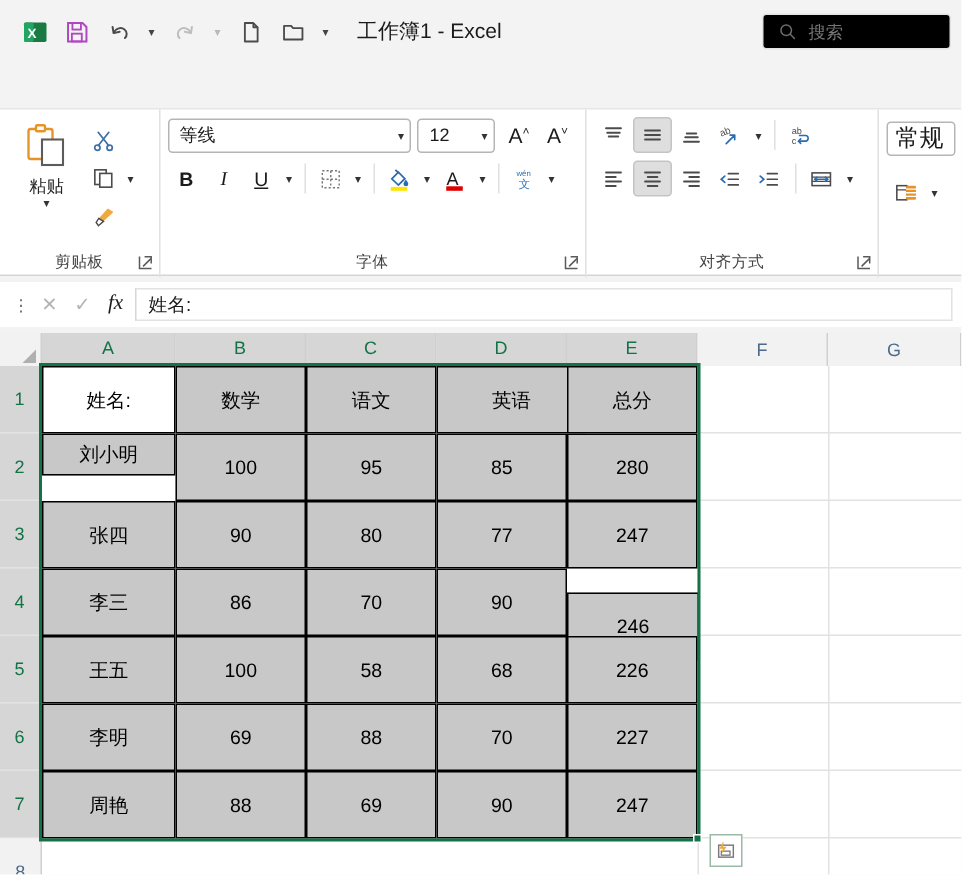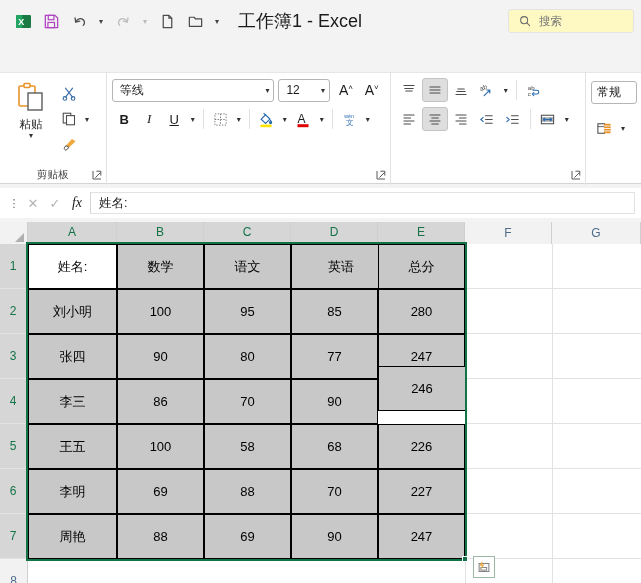--- a/index.html
+++ b/index.html
@@ -22,25 +22,25 @@
   .qat-btn {
     width: 26px; height: 26px; display: flex; align-items: center;
     justify-content: center; border-radius: 3px; cursor: default;
   }
   .qat-caret {
     width: 14px; height: 26px; display: flex; align-items: center;
     justify-content: center; font-size: 8px; color: #444; border-radius: 3px;
   }
   .qat-caret.dim { color: #b9b9b9; }
   .doc-title {
-    font-size: 18px; color: #1b1b1b; margin-left: 12px; white-space: nowrap;
+    font-size: 14px; color: #1b1b1b; margin-left: 12px; white-space: nowrap;
   }
   .searchbox {
     position: absolute; left: 508px; top: 9px; width: 126px; height: 24px;
-    background: #fef9c3; border: 1px solid #e3e3e3; border-radius: 3px;
+    background: #000000; border: 1px solid #e3e3e3; border-radius: 3px;
     display: flex; align-items: center; padding-left: 10px; gap: 8px;
   }
   .searchbox .sph { font-size: 11.5px; color: #767676; }
 
   
   .tabstrip {
     position: absolute; left: 0; top: 42px; width: 641px; height: 30px;
     background: #f3f3f3; display: flex; align-items: flex-end; padding-left: 10px;
   }
   .tab {
@@ -119,21 +119,21 @@
     width: 26px; height: 24px; display: flex; align-items: center;
     justify-content: center; border-radius: 3px;
   }
   .albtn.on { background: #dedede; border: 1px solid #c4c4c4; }
 
   
   .numg { width: 56px; }
   .numcombo {
     width: 46px; height: 23px; border: 1px solid #b5b5b5; border-radius: 3px;
     background: #fff; display: flex; align-items: center; padding-left: 5px;
-    font-size: 12px; color: #1b1b1b; margin-top: 4px; overflow: hidden;
+    font-size: 16px; color: #1b1b1b; margin-top: 4px; overflow: hidden;
   }
 
   
   .fbar {
     position: absolute; left: 0; top: 188px; width: 641px; height: 30px;
     background: #ffffff; display: flex; align-items: center; padding: 0 6px;
   }
   .namebox {
     width: 104px; height: 22px; border: 1px solid #d0d0d0; border-radius: 3px;
     background: #fff; display: flex; align-items: center;
@@ -395,20 +395,21 @@
 
         <div class="fbtn">
           <svg width="17" height="17" viewBox="0 0 18 18">
             <text x="3.5" y="7" font-family="Liberation Sans, sans-serif" font-size="5.5" fill="#2b6cb0">wén</text>
             <text x="5.2" y="15" font-family="Liberation Sans, sans-serif" font-size="8" fill="#2b6cb0">文</text>
           </svg>
         </div>
         <span class="mini-car">▾</span>
       </div>
 
+      <div class="rglabel">字体</div>
       <div class="rgdialog">
         <svg width="10" height="10" viewBox="0 0 10 10">
           <path d="M1 1v8h8" fill="none" stroke="#5a5a5a" stroke-width="1"></path>
           <path d="M8.6 2.4L3.4 7.6" stroke="#5a5a5a" stroke-width="1"></path>
           <path d="M8.8 5.6V1.2H4.4" fill="none" stroke="#5a5a5a" stroke-width="1"></path>
         </svg>
       </div>
     </div>
 
     <div class="rgroup aling">
@@ -479,20 +480,21 @@
           <svg width="17" height="17" viewBox="0 0 18 18">
             <rect x="2.5" y="4.5" width="13" height="9" fill="none" stroke="#4b4b4b" stroke-width="1.1"></rect>
             <path d="M2.5 7.5h13M2.5 10.5h13" stroke="#4b4b4b" stroke-width="0.9"></path>
             <path d="M4.5 9h9" stroke="#2b6cb0" stroke-width="1.2"></path>
             <path d="M6 7.6L4.4 9 6 10.4M12 7.6L13.6 9 12 10.4" fill="none" stroke="#2b6cb0" stroke-width="1.2" stroke-linecap="round"></path>
           </svg>
         </div>
         <span class="mini-car">▾</span>
       </div>
 
+      <div class="rglabel">对齐方式</div>
       <div class="rgdialog">
         <svg width="10" height="10" viewBox="0 0 10 10">
           <path d="M1 1v8h8" fill="none" stroke="#5a5a5a" stroke-width="1"></path>
           <path d="M8.6 2.4L3.4 7.6" stroke="#5a5a5a" stroke-width="1"></path>
           <path d="M8.8 5.6V1.2H4.4" fill="none" stroke="#5a5a5a" stroke-width="1"></path>
         </svg>
       </div>
     </div>
 
     <div class="rgroup numg">
@@ -559,37 +561,37 @@
 
       <div class="gridline-v" style="left:437px;top:0px;height:360px"></div>
       <div class="gridline-v" style="left:524px;top:0px;height:360px"></div>
 
       <div class="cell active bordered" style="left:0px;top:0px;width:89px;height:45px">姓名:</div>
       <div class="cell selected bordered" style="left:89px;top:0px;width:87px;height:45px">数学</div>
       <div class="cell selected bordered" style="left:176px;top:0px;width:87px;height:45px">语文</div>
       <div class="cell selected bordered" style="left:263px;top:0px;width:100px;height:45px">英语</div>
       <div class="cell selected bordered" style="left:350px;top:0px;width:87px;height:45px">总分</div>
 
-      <div class="cell selected bordered" style="left:0px;top:45px;width:89px;height:45px">刘小明</div>
+      <div class="cell selected bordered" style="left:0px;top:45px;width:89px;height:28px">刘小明</div>
       <div class="cell selected bordered" style="left:89px;top:45px;width:87px;height:45px">100</div>
       <div class="cell selected bordered" style="left:176px;top:45px;width:87px;height:45px">95</div>
       <div class="cell selected bordered" style="left:263px;top:45px;width:87px;height:45px">85</div>
       <div class="cell selected bordered" style="left:350px;top:45px;width:87px;height:45px">280</div>
 
       <div class="cell selected bordered" style="left:0px;top:90px;width:89px;height:45px">张四</div>
       <div class="cell selected bordered" style="left:89px;top:90px;width:87px;height:45px">90</div>
       <div class="cell selected bordered" style="left:176px;top:90px;width:87px;height:45px">80</div>
       <div class="cell selected bordered" style="left:263px;top:90px;width:87px;height:45px">77</div>
       <div class="cell selected bordered" style="left:350px;top:90px;width:87px;height:45px">247</div>
 
       <div class="cell selected bordered" style="left:0px;top:135px;width:89px;height:45px">李三</div>
       <div class="cell selected bordered" style="left:89px;top:135px;width:87px;height:45px">86</div>
       <div class="cell selected bordered" style="left:176px;top:135px;width:87px;height:45px">70</div>
       <div class="cell selected bordered" style="left:263px;top:135px;width:87px;height:45px">90</div>
-      <div class="cell selected bordered" style="left:350px;top:122px;width:88px;height:45px">246</div>
+      <div class="cell selected bordered" style="left:350px;top:151px;width:88px;height:45px">246</div>
 
       <div class="cell selected bordered" style="left:0px;top:180px;width:89px;height:45px">王五</div>
       <div class="cell selected bordered" style="left:89px;top:180px;width:87px;height:45px">100</div>
       <div class="cell selected bordered" style="left:176px;top:180px;width:87px;height:45px">58</div>
       <div class="cell selected bordered" style="left:263px;top:180px;width:87px;height:45px">68</div>
       <div class="cell selected bordered" style="left:350px;top:180px;width:87px;height:45px">226</div>
 
       <div class="cell selected bordered" style="left:0px;top:225px;width:89px;height:45px">李明</div>
       <div class="cell selected bordered" style="left:89px;top:225px;width:87px;height:45px">69</div>
       <div class="cell selected bordered" style="left:176px;top:225px;width:87px;height:45px">88</div>

